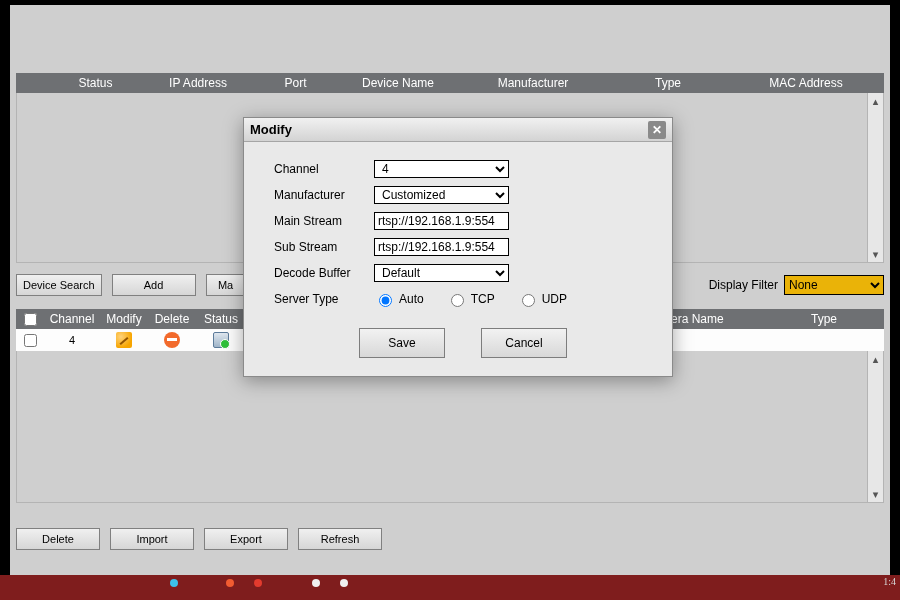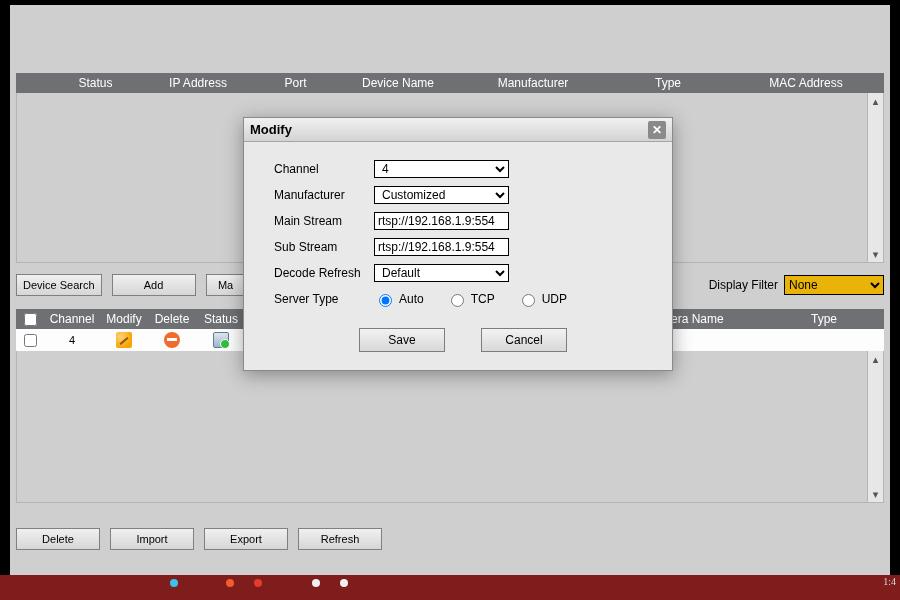--- a/index.html
+++ b/index.html
@@ -195,21 +195,21 @@
     width: 135px; height: 18px; font-size: 12px;
     border:1px solid #000; background:#fff; padding:0 3px;
   }
   .radios { display:flex; align-items:center; gap:6px; }
   .radios label { margin-right: 16px; font-size: 12px; display:flex; align-items:center; gap:4px;}
   .dialog .btns {
     display:flex; justify-content:center; gap: 36px;
     margin-top: 16px;
   }
   .dialog .btns button {
-    width: 86px; height: 24px;
+    width: 86px; height: 30px;
     background: linear-gradient(#f2f2f2,#d8d8d8);
     border:1px solid #7d7d7d;
     font-size:12px; cursor:pointer;
   }
 
   input[type=checkbox]{ width:13px; height:13px; margin:0; }
 </style>
 </head>
 <body>
 
@@ -303,21 +303,21 @@
       </div>
       <div class="frow">
         <div class="flabel">Main Stream</div>
         <input type="text" value="rtsp://192.168.1.9:554" style="">
       </div>
       <div class="frow">
         <div class="flabel">Sub Stream</div>
         <input type="text" value="rtsp://192.168.1.9:554" style="">
       </div>
       <div class="frow">
-        <div class="flabel">Decode Refresh</div>
+        <div class="flabel">Decode Buffer</div>
         <select><option>Default</option></select>
       </div>
       <div class="frow">
         <div class="flabel">Server Type</div>
         <div class="radios">
           <label>
               <input type="radio" name="st" checked="" style="">
               <span>Auto</span>
             </label>
           <label>

